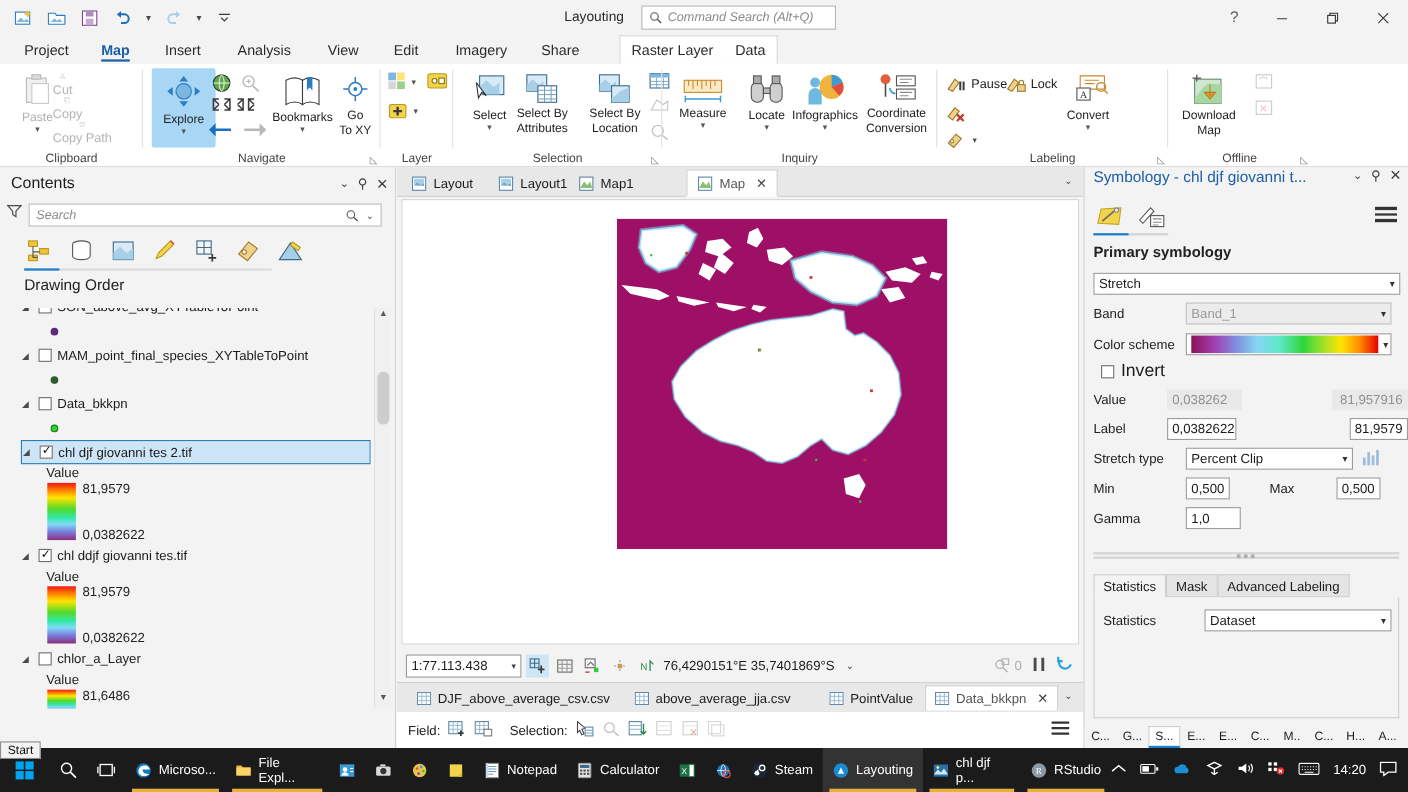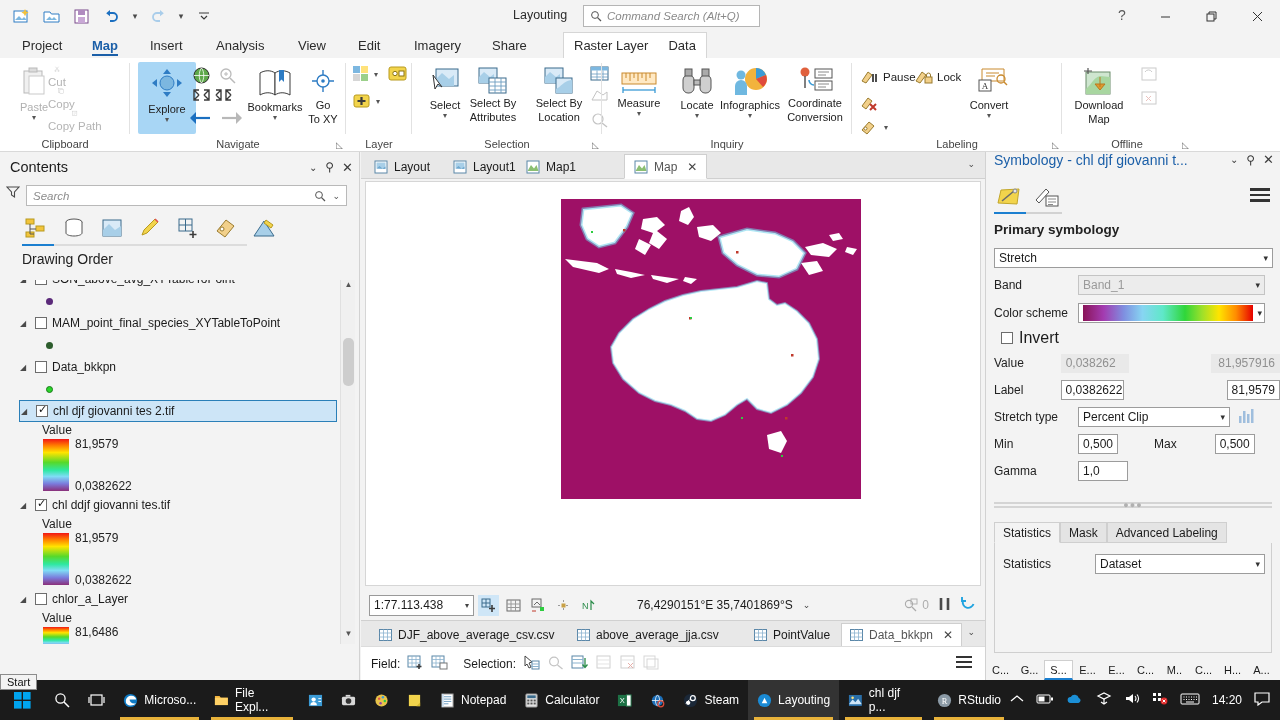--- a/index.html
+++ b/index.html
@@ -95,21 +95,21 @@
   .vtab { position:absolute; top:2px; height:25px; display:flex; align-items:center; gap:6px; padding:0 9px; font-size:12px; color:#1b1b1b; }
   .vtab.active { background:#fff; border:1px solid #cfcfcf; border-bottom-color:#fff; color:#555; }
   .vtabs-caret { position:absolute; right:10px; top:7px; font-size:9px; color:#4a4a4a; }
   .mapcanvas { position:absolute; left:4px; top:29px; right:4px; height:405px; background:#fff; border:1px solid #d6d6d6; overflow:hidden; }
   .raster { position:absolute; left:195px; top:17px; width:300px; height:300px; background:#9e1066; }
   .mapbar { position:absolute; left:0; top:440px; width:100%; height:26px; display:flex; align-items:center; gap:4px; }
   .scalebox { margin-left:8px; width:105px; height:21px; border:1px solid #999; background:#fff; display:flex; align-items:center; padding:0 4px; font-size:12px; }
   .scalebox .c { margin-left:auto; font-size:8px; color:#444; }
   .mini { width:21px; height:21px; display:flex; align-items:center; justify-content:center; }
   .mini.on { background:#cfe6f7; }
-  .coords { margin-left:34px; font-size:12px; color:#1b1b1b; }
+  .coords { font-size:12px; color:#1b1b1b; }
   .mapbar .right { margin-left:auto; display:flex; align-items:center; gap:9px; margin-right:9px; }
   .tbltabs { position:absolute; left:0; top:468px; width:100%; height:26px; background:#e8e8e8; border-top:1px solid #d0d0d0; }
   .ttab { position:absolute; top:2px; height:24px; display:flex; align-items:center; gap:6px; padding:0 8px; font-size:12px; color:#1b1b1b; }
   .ttab.active { background:#fff; border:1px solid #cfcfcf; border-bottom-color:#fff; color:#555; }
   .tblbar { position:absolute; left:0; top:494px; width:100%; height:34px; background:#fff; border-top:1px solid #dcdcdc; display:flex; align-items:center; gap:7px; }
   .tblbar .cap { font-size:12px; color:#1b1b1b; }
 
   
   .symb { position:absolute; left:985px; top:152px; width:295px; height:528px; background:#f3f3f3; border-left:1px solid #d2d2d2; }
   .symb-head { position:absolute; left:0; top:0; width:100%; height:30px; display:flex; align-items:flex-start; }

